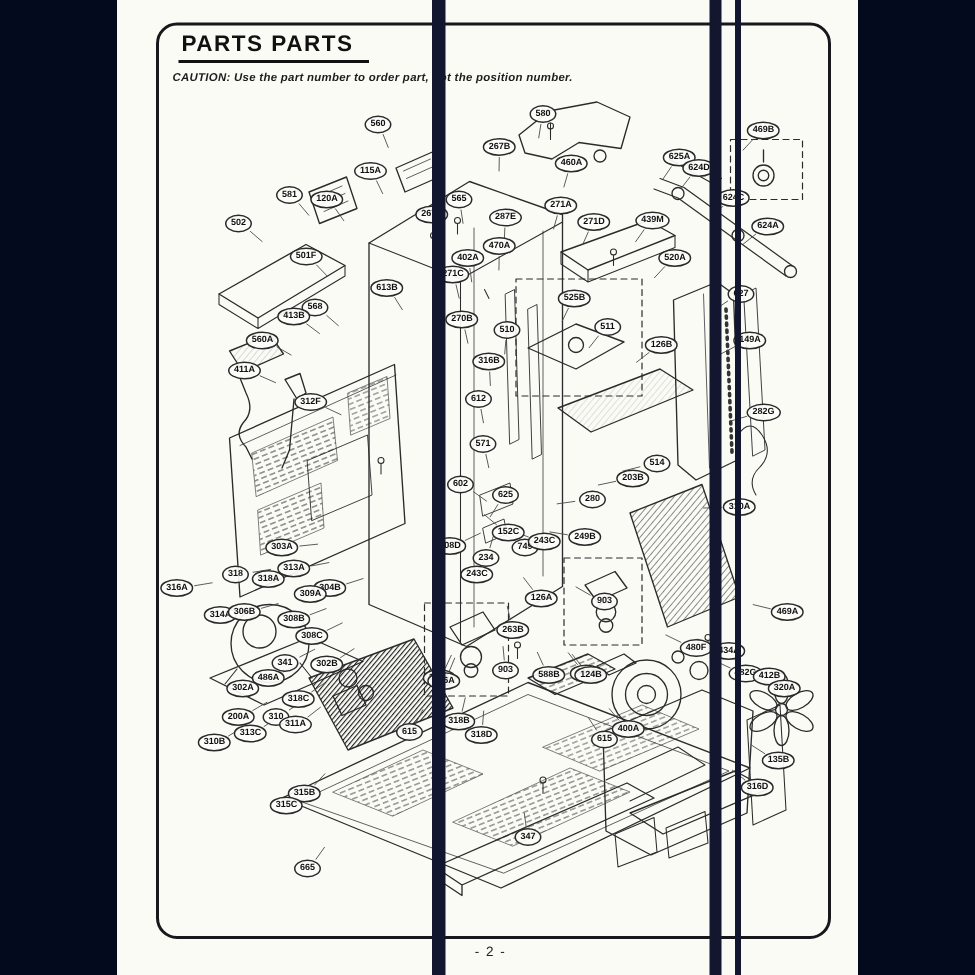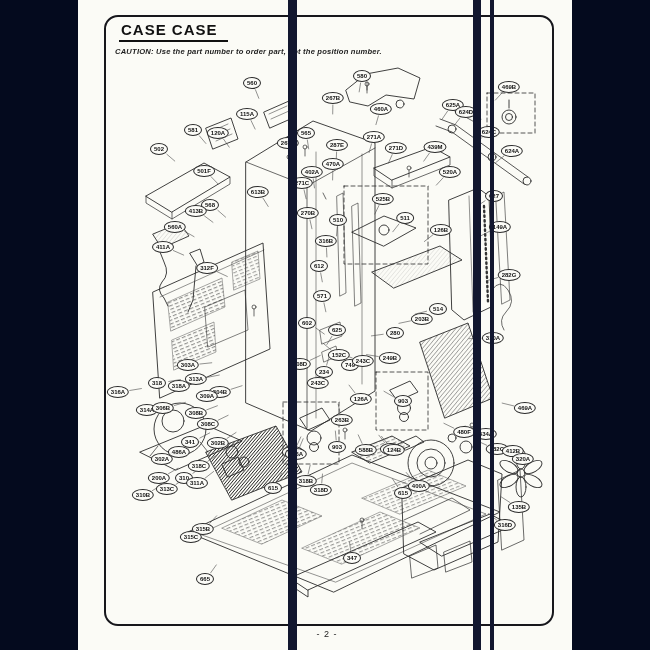--- a/index.html
+++ b/index.html
@@ -36,21 +36,21 @@
   #bar-1{left:288px;width:9px;}
   #bar-2{left:473px;width:8px;}
   #bar-3{left:490px;width:4px;}
 </style>
 </head>
 <body style="--bg: #040a1e; --bar: #12172f; --paper: #fbfbf6;">
 
 <div class="scan-area"></div>
 <div class="page-frame"></div>
 
-<div class="doc-title">CASE CASE</div>
+<div class="doc-title">PARTS PARTS</div>
 <div class="caution">CAUTION: Use the part number to order part, not the position number.</div>
 <div class="page-number">- 2 -</div>
 
 <svg id="sketch" width="650" height="650" viewBox="0 0 650 650">
   <defs>
     <pattern id="hatch" width="3.2" height="3.2" patternUnits="userSpaceOnUse" patternTransform="rotate(40)">
       <line x1="0" y1="0" x2="0" y2="3.2" stroke="#555" stroke-width="0.9"></line>
     </pattern>
     <pattern id="dense" width="2.4" height="2.4" patternUnits="userSpaceOnUse" patternTransform="rotate(40)">
       <line x1="0" y1="0" x2="0" y2="2.4" stroke="#1e1e1e" stroke-width="1.5"></line>

